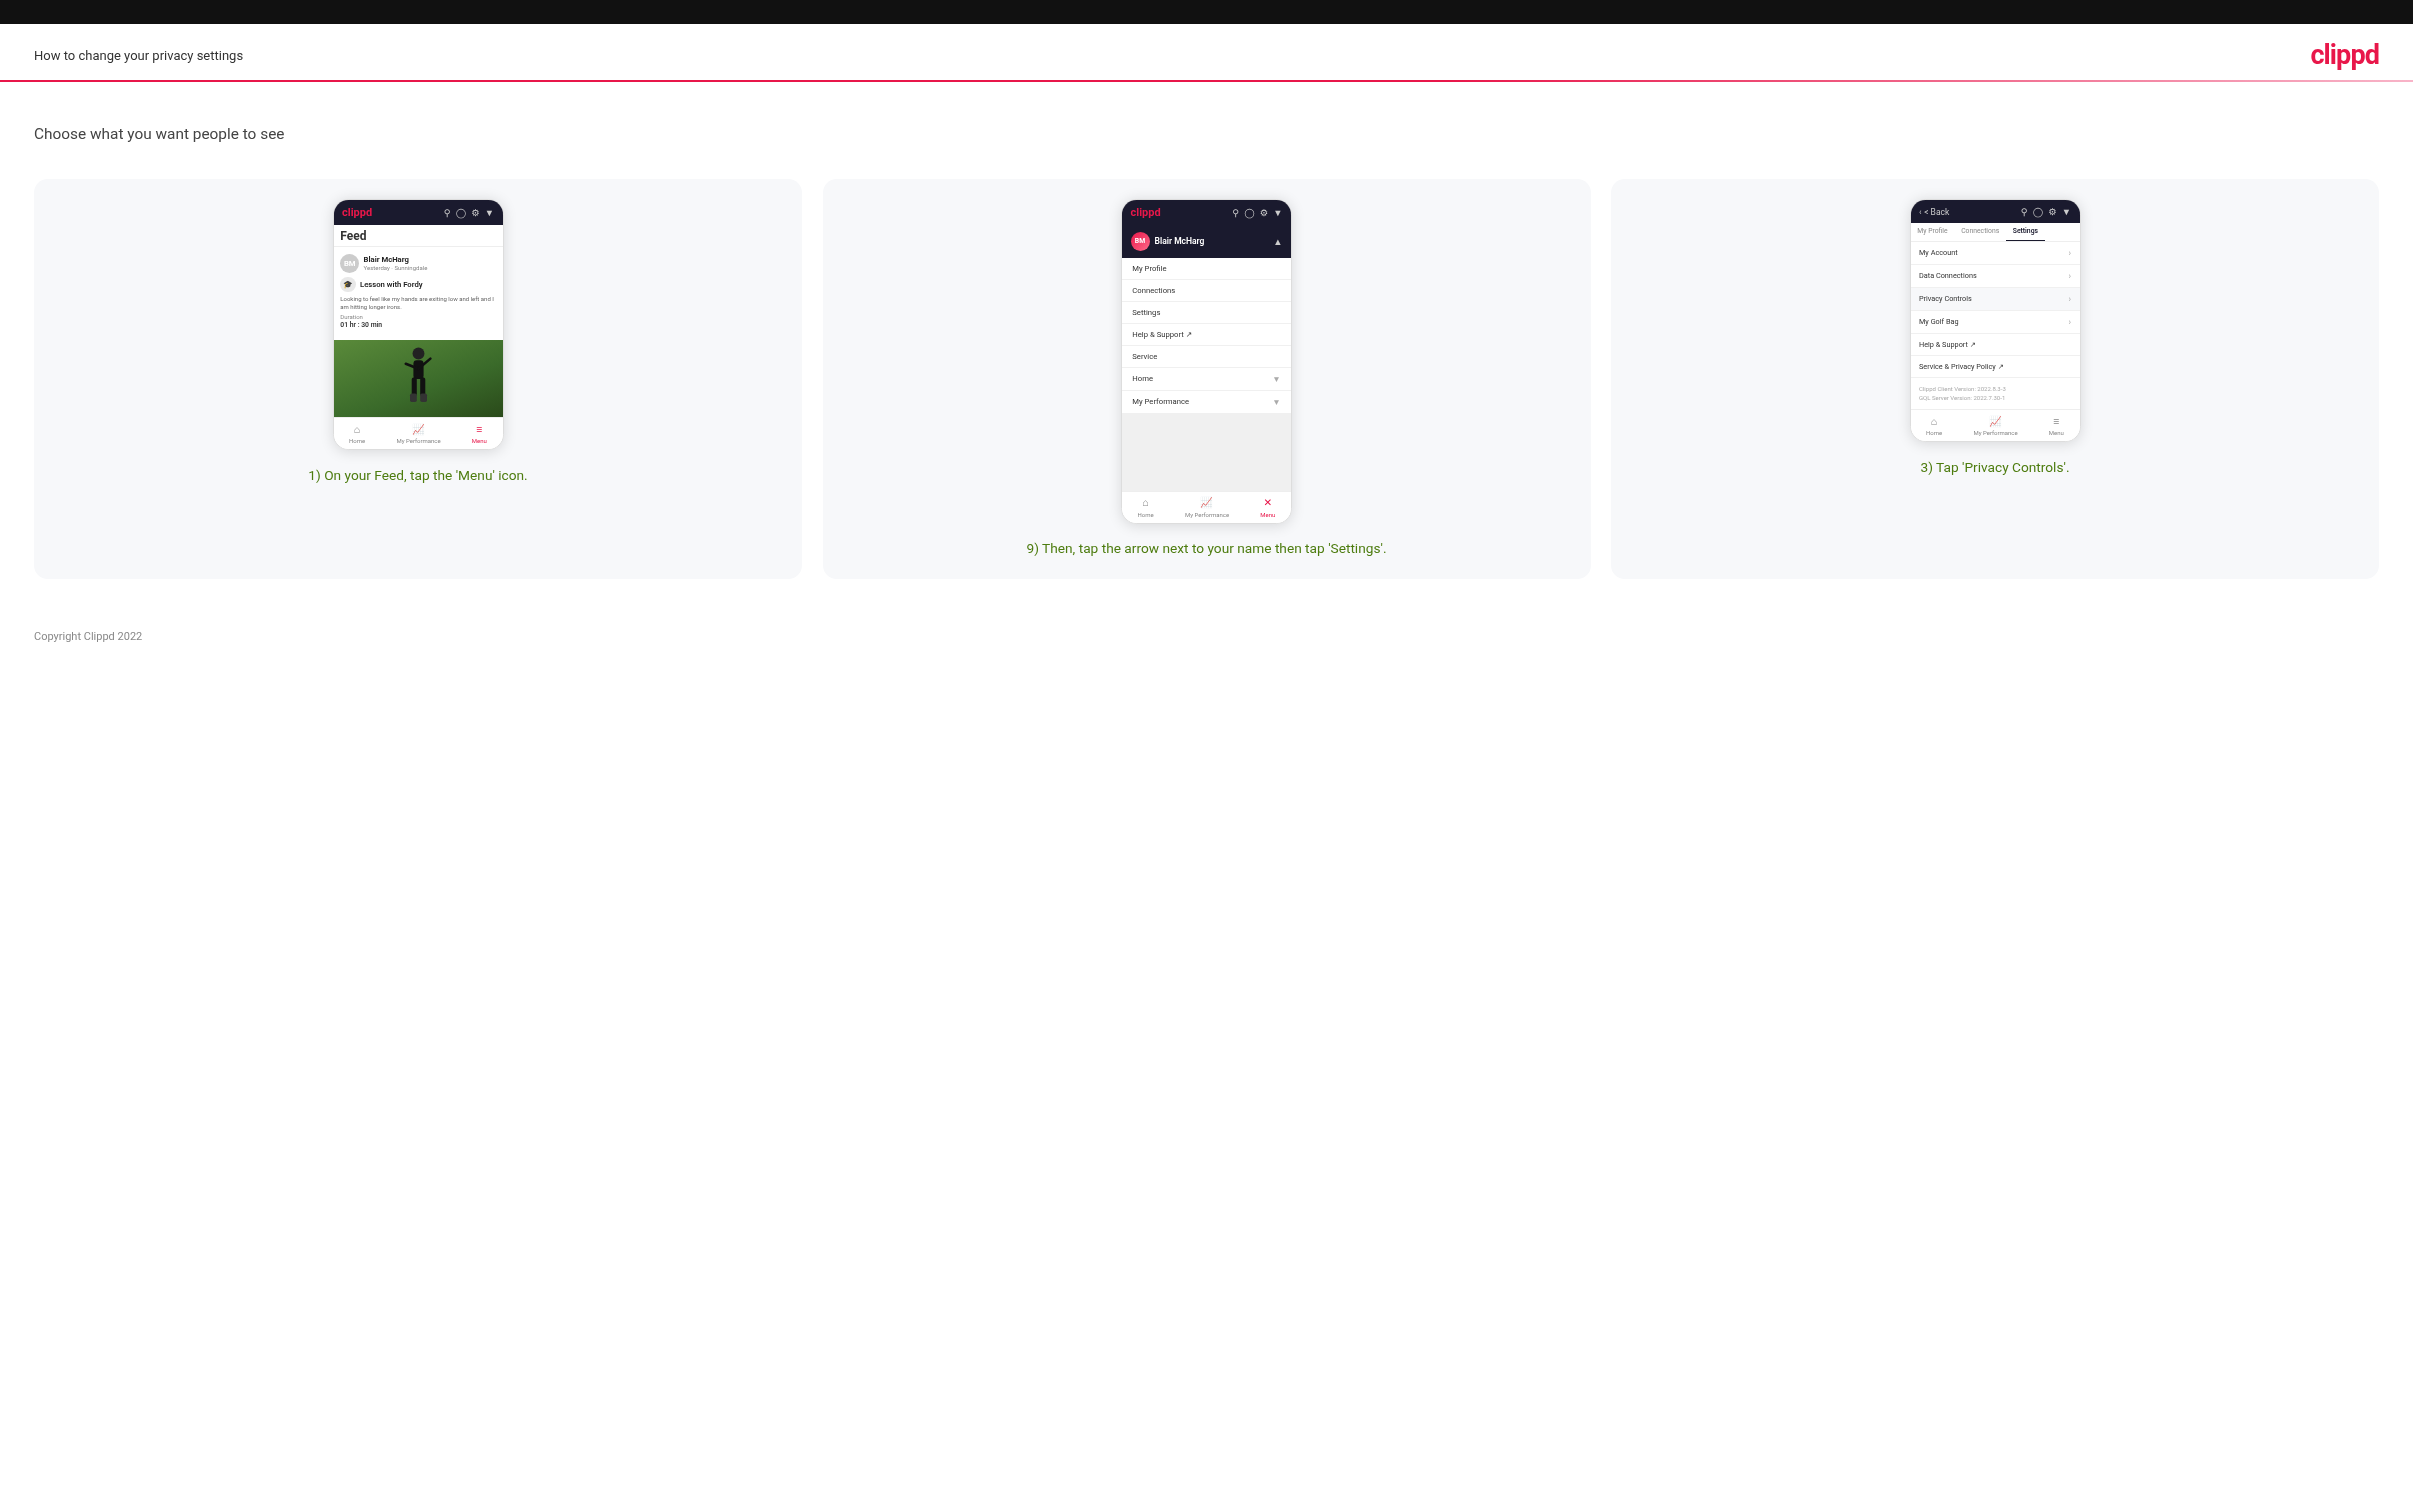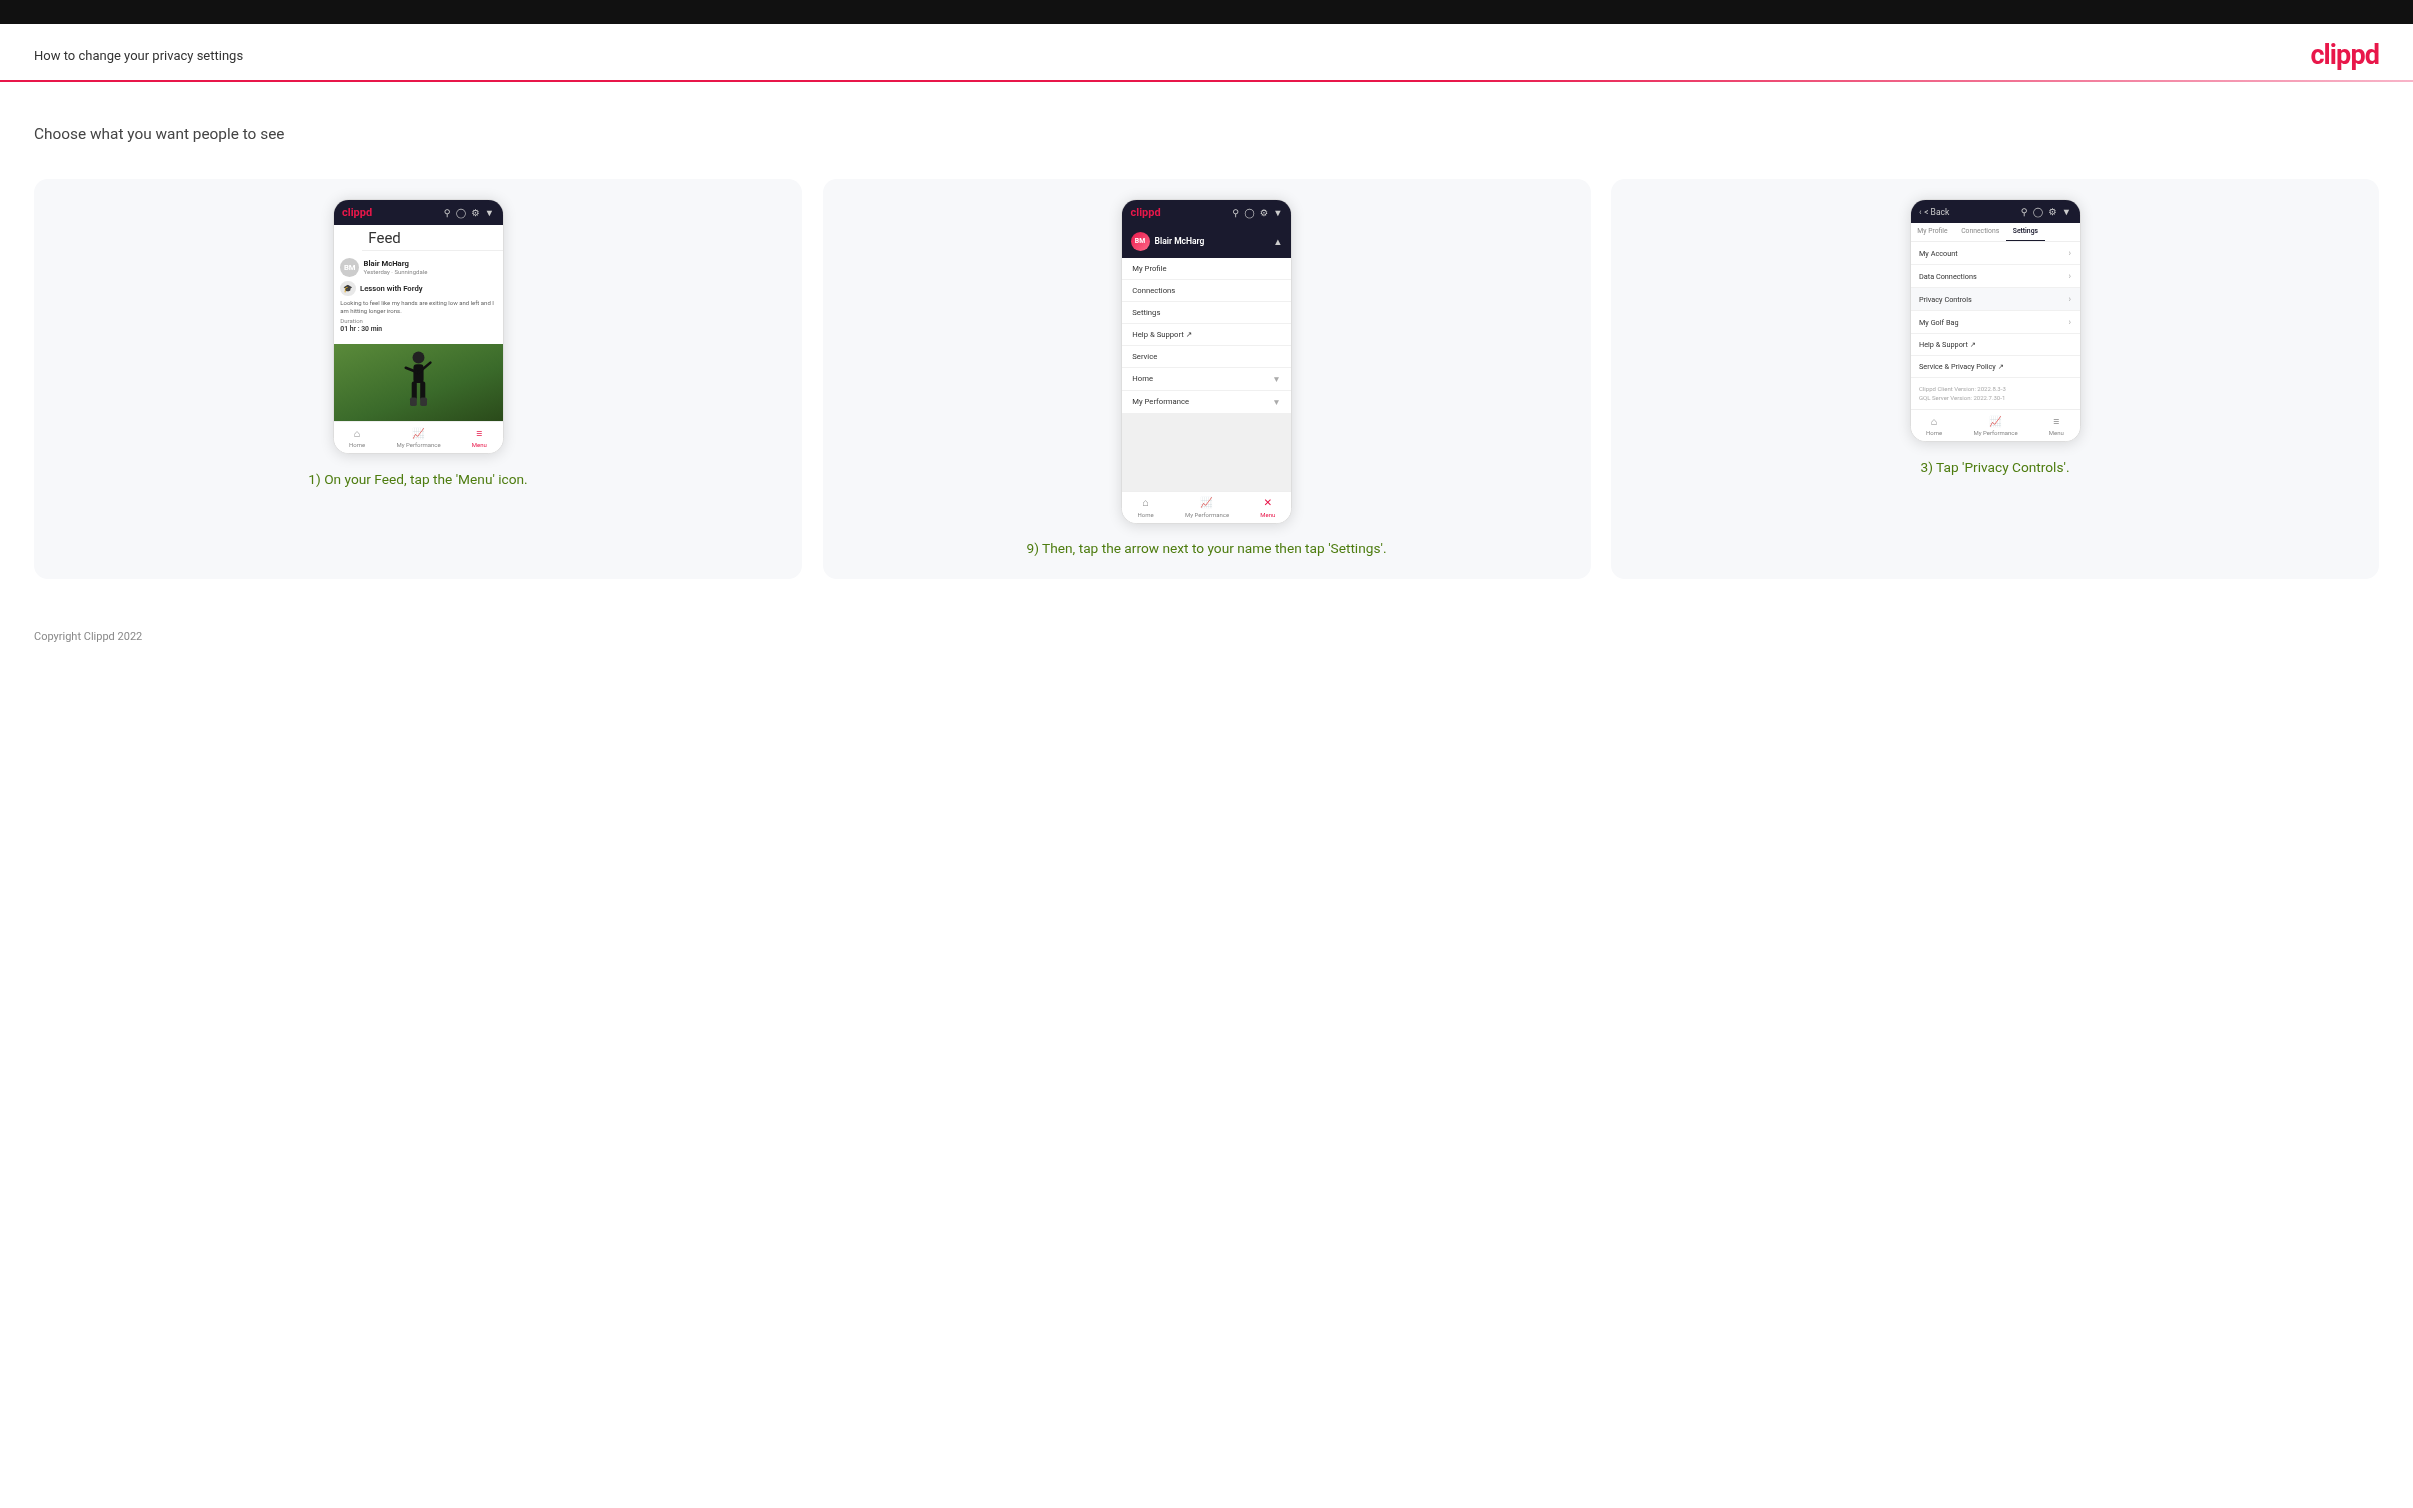--- a/index.html
+++ b/index.html
@@ -103,26 +103,25 @@
     .phone-icon {
       color: #ccc;
       font-size: 9.4px;
     }
 
     
     .phone-content-1 {
       background: #fff;
     }
     .feed-label {
-      font-size: 15px;
+      font-size: 12px;
       color: #333;
       padding: 4.3px 6.8px 2.6px 6.8px;
       border-bottom: 0.9px solid #eee;
-      font-weight: 400;
-      margin-left: 28px;
+      font-weight: 700;
     }
     .feed-post {
       padding: 6.8px;
     }
     .feed-user-row {
       display: flex;
       align-items: center;
       gap: 4.3px;
       margin-bottom: 4.3px;
     }
@@ -309,21 +308,21 @@
     .settings-tab.active {
       color: #1a1a2e;
       border-bottom: 1.7px solid #1a1a2e;
       font-weight: 600;
     }
     .settings-list {
       background: #fff;
     }
     .settings-list-item {
       display: flex;
-      align-items: flex-end;
+      align-items: center;
       justify-content: space-between;
       padding: 6px 8.5px;
       font-size: 7.3px;
       color: #333;
       border-bottom: 0.9px solid #f0f0f0;
     }
     .settings-list-item.highlighted {
       background: #f7f8fa;
     }
     .settings-list-item .chevron {

